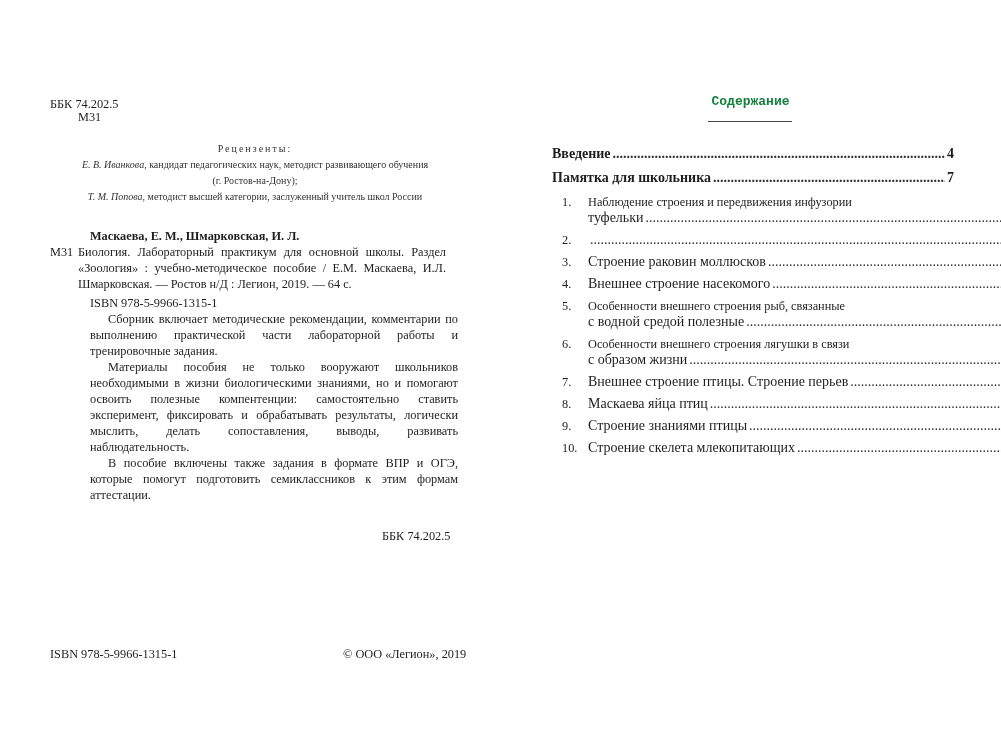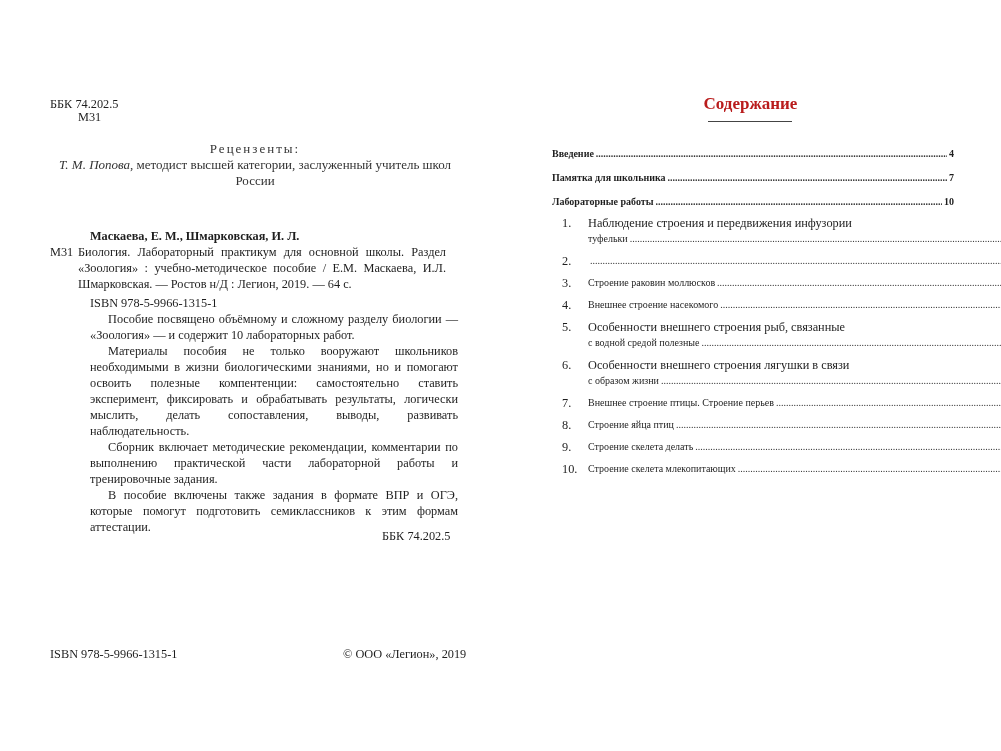--- a/index.html
+++ b/index.html
@@ -5,69 +5,70 @@
   html, body { margin:0; padding:0; }
   body { width:1001px; height:751px; background:#ffffff; position:relative; overflow:hidden;
          font-family:"Liberation Serif", serif; color:#1e1e1e; }
   .page { position:absolute; top:0; height:751px; }
   .left { left:0; width:500px; }
   .right { left:500px; width:501px; }
   .abs { position:absolute; }
   .t { font-size:12.3px; line-height:16px; }
   .bbk { left:50px; top:96px; }
   .m31top { left:78px; top:109px; }
-  .reviewers { left:50px; width:410px; top:141px; text-align:center; font-size:13px; line-height:16px; color:#333; }
+  .reviewers { left:50px; width:410px; top:141px; text-align:center; font-size:10px; line-height:16px; color:#333; }
   .reviewers .hd { letter-spacing:2px; }
   .reviewers i { font-style:italic; }
   .authors { left:90px; top:228px; font-weight:bold; }
   .m31 { left:50px; top:244px; }
   .biblio { left:78px; top:244px; width:368px; text-align:justify; }
   .isbn1 { left:90px; top:295px; }
   .abstract { left:90px; top:311px; width:368px; text-align:justify; }
   .abstract p { margin:0; text-indent:18px; }
   .bbk2 { left:382px; top:528px; }
   .isbn2 { left:50px; top:646px; }
   .copy { left:343px; top:646px; }
 
   .toc-title { position:absolute; left:0; width:501px; top:94px; text-align:center;
-               font-family:Liberation Serif, serif; font-weight:bold; font-size:17px; color:#b91c1c; }
+               font-family:Liberation Mono, monospace; font-weight:bold; font-size:13px; color:#15803d; }
   .toc-rule { position:absolute; left:208px; top:121px; width:84px; height:1px; background:#444; }
   .toc { position:absolute; left:52px; top:146px; width:402px; }
-  .row { display:flex; align-items:baseline; font-size:10px; line-height:16px; }
+  .row { display:flex; align-items:baseline; font-size:14px; line-height:16px; }
   .row .lbl { white-space:nowrap; }
   .row .dots { flex:1; overflow:hidden; white-space:nowrap; margin:0 2px; color:#333; }
   .row .dots::after { content:"................................................................................................................................................................................"; }
   .row .pg { white-space:nowrap; }
   .main-row { font-weight:bold; margin-bottom:8px; }
   .sub { display:flex; margin-bottom:6px; font-size:12.3px; line-height:16px; }
   .sub .num { width:26px; text-align:left; padding-left:10px; flex:none; }
   .sub .body { flex:1; }
   .sub .body .first { white-space:nowrap; }
 </style>
 </head>
 <body>
 
 <div class="page left">
   <div class="abs t bbk">ББК 74.202.5</div>
   <div class="abs t m31top">М31</div>
 
   <div class="abs reviewers">
     <div class="hd">Рецензенты:</div>
+    <div><i>Е. В. Иванкова</i><span>, кандидат педагогических наук, методист развивающего обучения</span></div>
+    <div>(г. Ростов-на-Дону);</div>
     <div><i>Т. М. Попова</i><span>, методист высшей категории, заслуженный учитель школ России</span></div>
   </div>
 
   <div class="abs t authors">Маскаева, Е. М., Шмарковская, И. Л.</div>
   <div class="abs t m31">М31</div>
   <div class="abs t biblio">Биология. Лабораторный практикум для основной школы. Раздел «Зоология» : учебно-методическое пособие / Е.М. Маскаева, И.Л. Шмарковская. — Ростов н/Д : Легион, 2019. — 64 с.</div>
   <div class="abs t isbn1">ISBN 978-5-9966-1315-1</div>
 
   <div class="abs t abstract">
-    <p>Пособие посвящено объёмному и сложному разделу биологии — «Зоология» — и содержит 10 лабораторных работ.</p>
+    <p>Сборник включает методические рекомендации, комментарии по выполнению практической части лабораторной работы и тренировочные задания.</p>
     <p>Материалы пособия не только вооружают школьников необходимыми в жизни биологическими знаниями, но и помогают освоить полезные компентенции: самостоятельно ставить эксперимент, фиксировать и обрабатывать результаты, логически мыслить, делать сопоставления, выводы, развивать наблюдательность.</p>
-    <p>Сборник включает методические рекомендации, комментарии по выполнению практической части лабораторной работы и тренировочные задания.</p>
     <p>В пособие включены также задания в формате ВПР и ОГЭ, которые помогут подготовить семиклассников к этим формам аттестации.</p>
   </div>
 
   <div class="abs t bbk2">ББК 74.202.5</div>
   <div class="abs t isbn2">ISBN 978-5-9966-1315-1</div>
   <div class="abs t copy">© ООО «Легион», 2019</div>
 </div>
 
 <div class="page right">
   <div class="toc-title">Содержание</div>
@@ -76,25 +77,20 @@
   <div class="toc">
     <div class="row main-row">
       <span class="lbl">Введение</span>
       <span class="dots"></span>
       <span class="pg">4</span>
     </div>
     <div class="row main-row">
       <span class="lbl">Памятка для школьника</span>
       <span class="dots"></span>
       <span class="pg">7</span>
-    </div>
-    <div class="row main-row" style="margin-bottom:5px">
-      <span class="lbl">Лабораторные работы</span>
-      <span class="dots"></span>
-      <span class="pg">10</span>
     </div>
 
     <div id="labs">
         <div class="sub">
           <span class="num">1.</span>
           <div class="body">
             <div class="first">Наблюдение строения и передвижения инфузории</div>
             <div class="row">
               <span class="lbl">туфельки</span>
               <span class="dots"></span>
@@ -153,30 +149,30 @@
             <div class="row">
               <span class="lbl">Внешнее строение птицы. Строение перьев</span>
               <span class="dots"></span>
             </div>
           </div>
         </div>
         <div class="sub">
           <span class="num">8.</span>
           <div class="body">
             <div class="row">
-              <span class="lbl">Строение яйца птиц</span>
+              <span class="lbl">Маскаева яйца птиц</span>
               <span class="dots"></span>
             </div>
           </div>
         </div>
         <div class="sub">
           <span class="num">9.</span>
           <div class="body">
             <div class="row">
-              <span class="lbl">Строение скелета делать</span>
+              <span class="lbl">Строение знаниями птицы</span>
               <span class="dots"></span>
             </div>
           </div>
         </div>
         <div class="sub">
           <span class="num">10.</span>
           <div class="body">
             <div class="row">
               <span class="lbl">Строение скелета млекопитающих</span>
               <span class="dots"></span>

